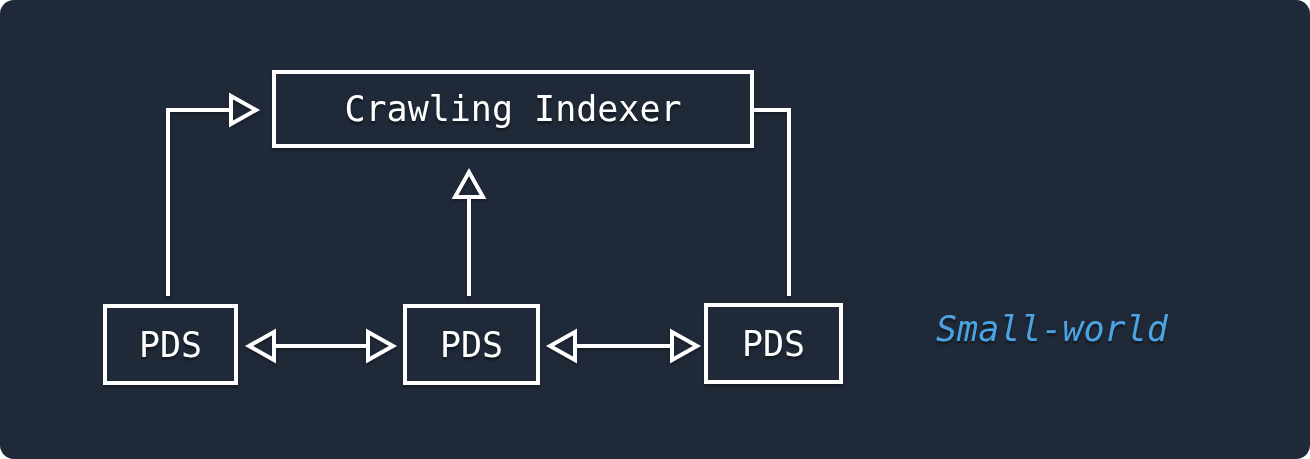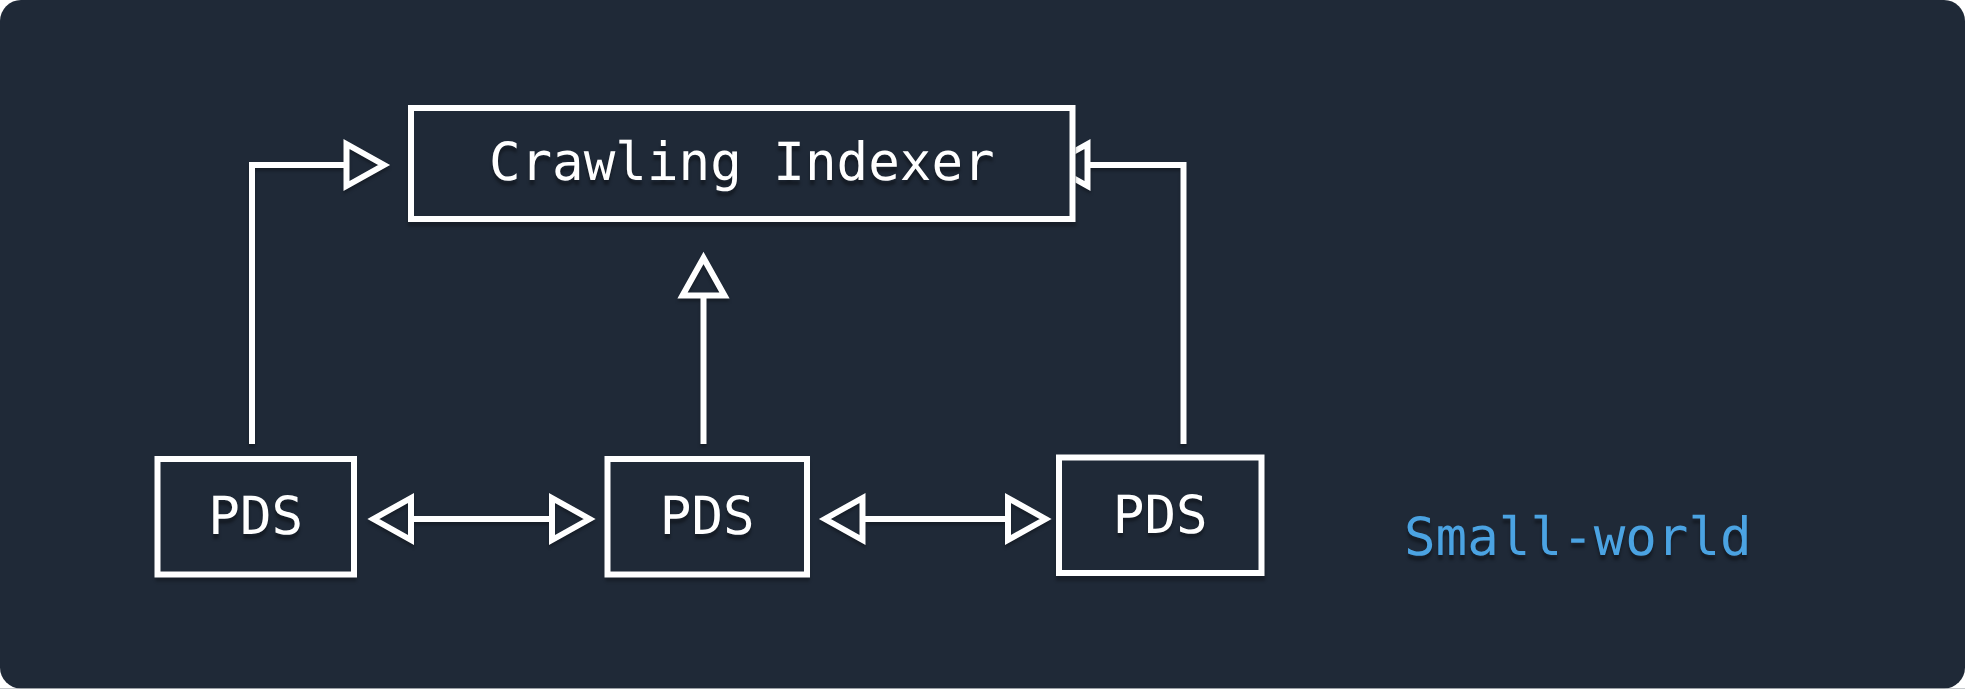--- a/index.html
+++ b/index.html
@@ -38,35 +38,35 @@
     display: flex;
     align-items: center;
     justify-content: center;
     color: var(--node-text);
     font-size: 35px;
     white-space: nowrap;
     text-shadow: 0 3px 2px rgba(0,0,0,0.35);
     box-shadow: 0 3px 2px rgba(0,0,0,0.25);
     background: var(--panel-background);
   }
-  .node-indexer { left: 272px; top: 70px;  width: 445px; height: 78px; }
+  .node-indexer { left: 272px; top: 70px;  width: 482px; height: 78px; }
   .node-pds1    { left: 103px; top: 304px; width: 135px; height: 81px; }
   .node-pds2    { left: 403px; top: 304px; width: 137px; height: 81px; }
   .node-pds3    { left: 704px; top: 303px; width: 139px; height: 81px; }
   .annotation {
     position: absolute;
     display: flex;
     align-items: center;
     color: var(--annotation-text);
     font-size: 35px;
     white-space: nowrap;
     text-shadow: 0 3px 2px rgba(0,0,0,0.35);
   }
   .annotation-big   { left: 936px; top: 70px;  height: 78px; }
-  .annotation-small { left: 936px; top: 318px; height: 81px; }
+  .annotation-small { left: 936px; top: 288px; height: 81px; font-style: italic; }
 </style>
 </head>
 <body>
 
 <div class="panel">
 
   <svg class="edges" viewBox="0 0 1310 459" aria-hidden="true">
     <g>
       <path d="M168,296 L168,110 L231,110"></path>
       <path d="M231,96 L256,110 L231,124 Z"></path>

